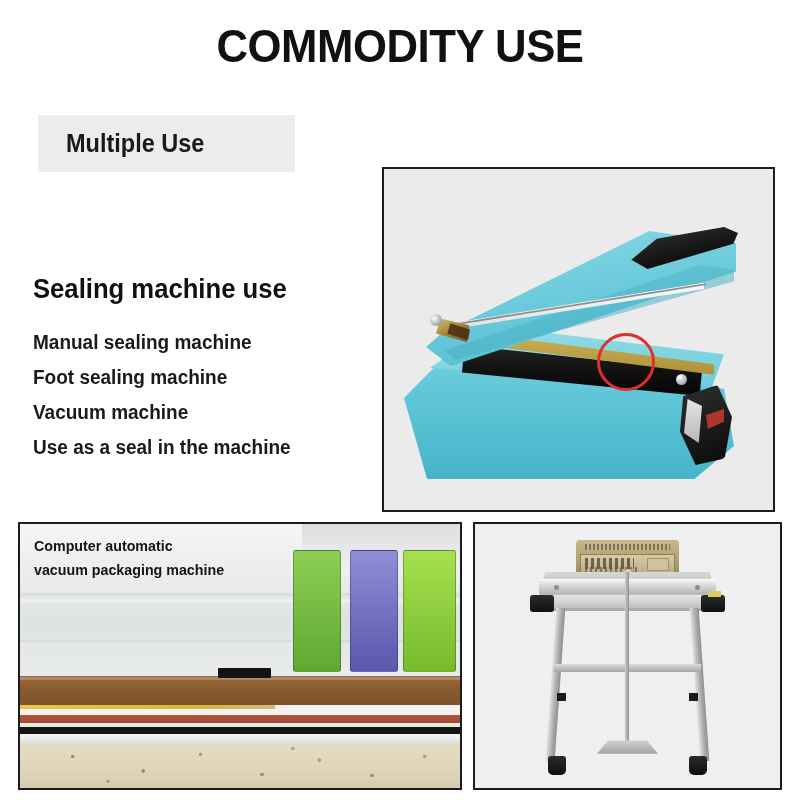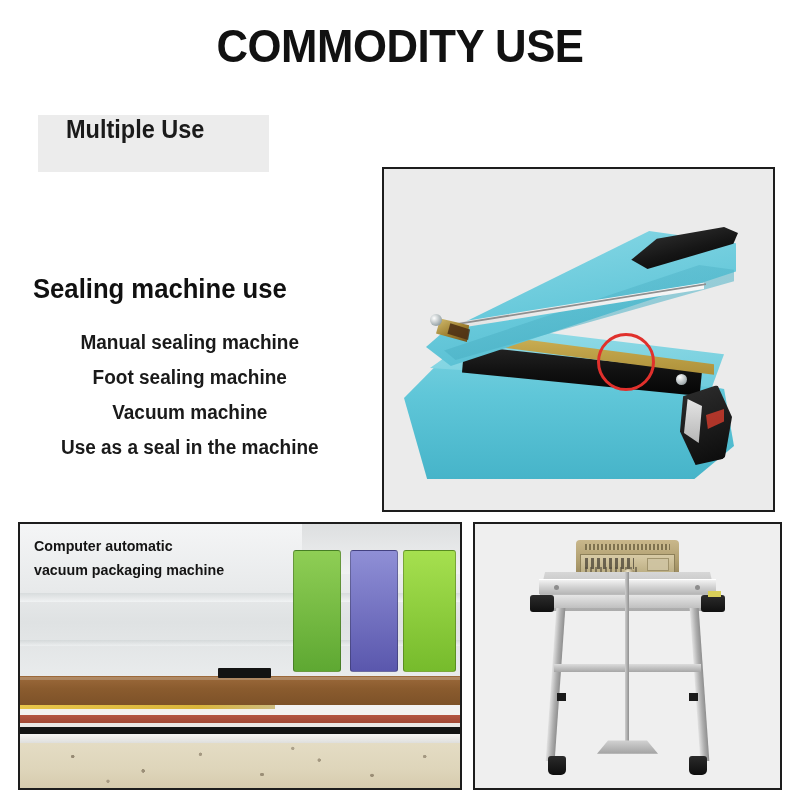--- a/index.html
+++ b/index.html
@@ -32,25 +32,25 @@
     color: #111111;
     font-family: "Liberation Sans", sans-serif;
     transform: scaleX(0.93);
   }
 
   
   .chip {
     position: absolute;
     left: 38px;
     top: 115px;
-    width: 231px;
+    width: 257px;
     height: 57px;
     background: #ececec;
     display: flex;
-    align-items: flex-start;
+    align-items: center;
     padding-left: 28px;
   }
   .chip-text {
     font-size: 25px;
     font-weight: 700;
     color: #1a1a1a;
     transform: scaleX(0.94);
     transform-origin: left center;
   }
 
@@ -63,21 +63,20 @@
     font-weight: 700;
     color: #111111;
     transform: scaleX(0.95);
     transform-origin: left center;
   }
   .bullet-list {
     position: absolute;
     left: 33px;
     top: 325px;
     width: 330px;
-    text-align: center;
   }
   .bullet-item {
     font-size: 20px;
     font-weight: 600;
     color: #1a1a1a;
     line-height: 35px;
     transform: scaleX(0.95);
     transform-origin: left center;
     white-space: nowrap;
   }

